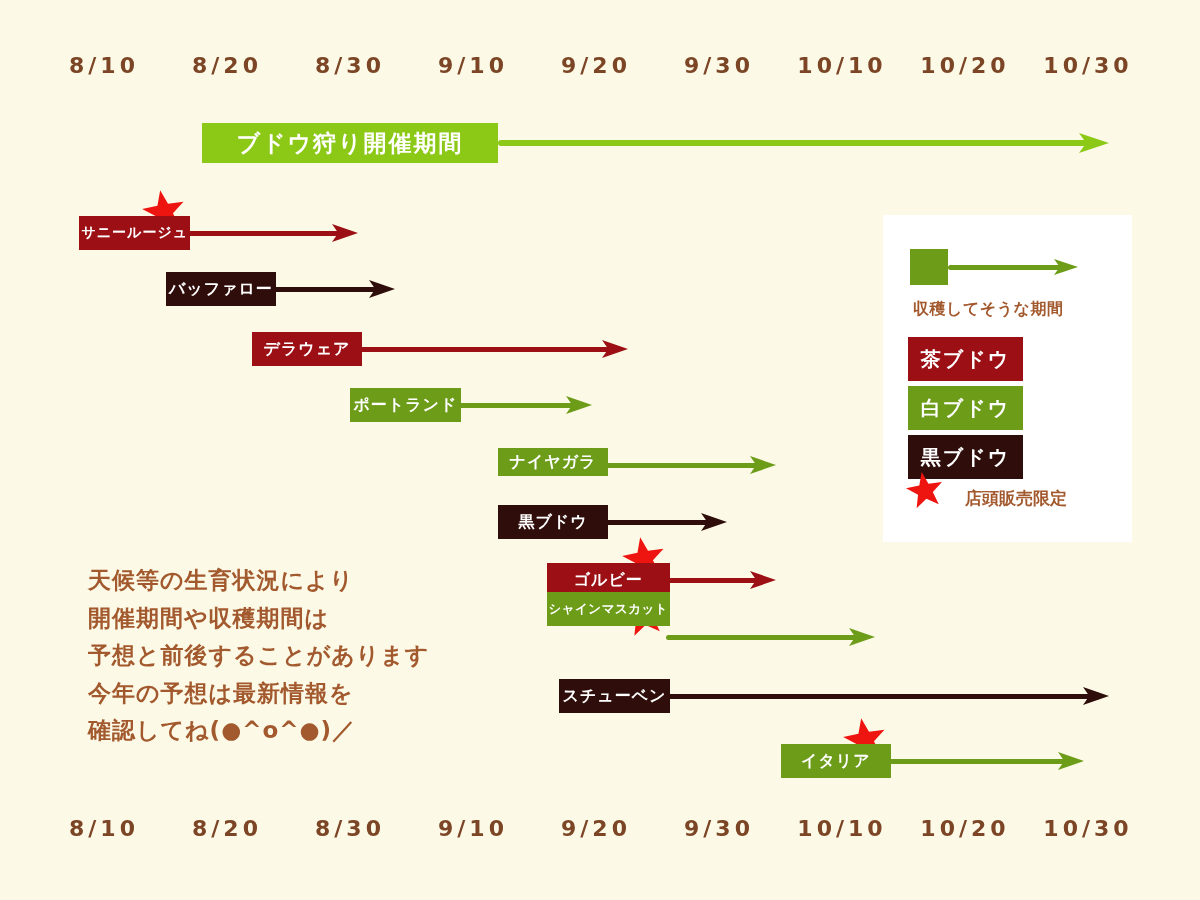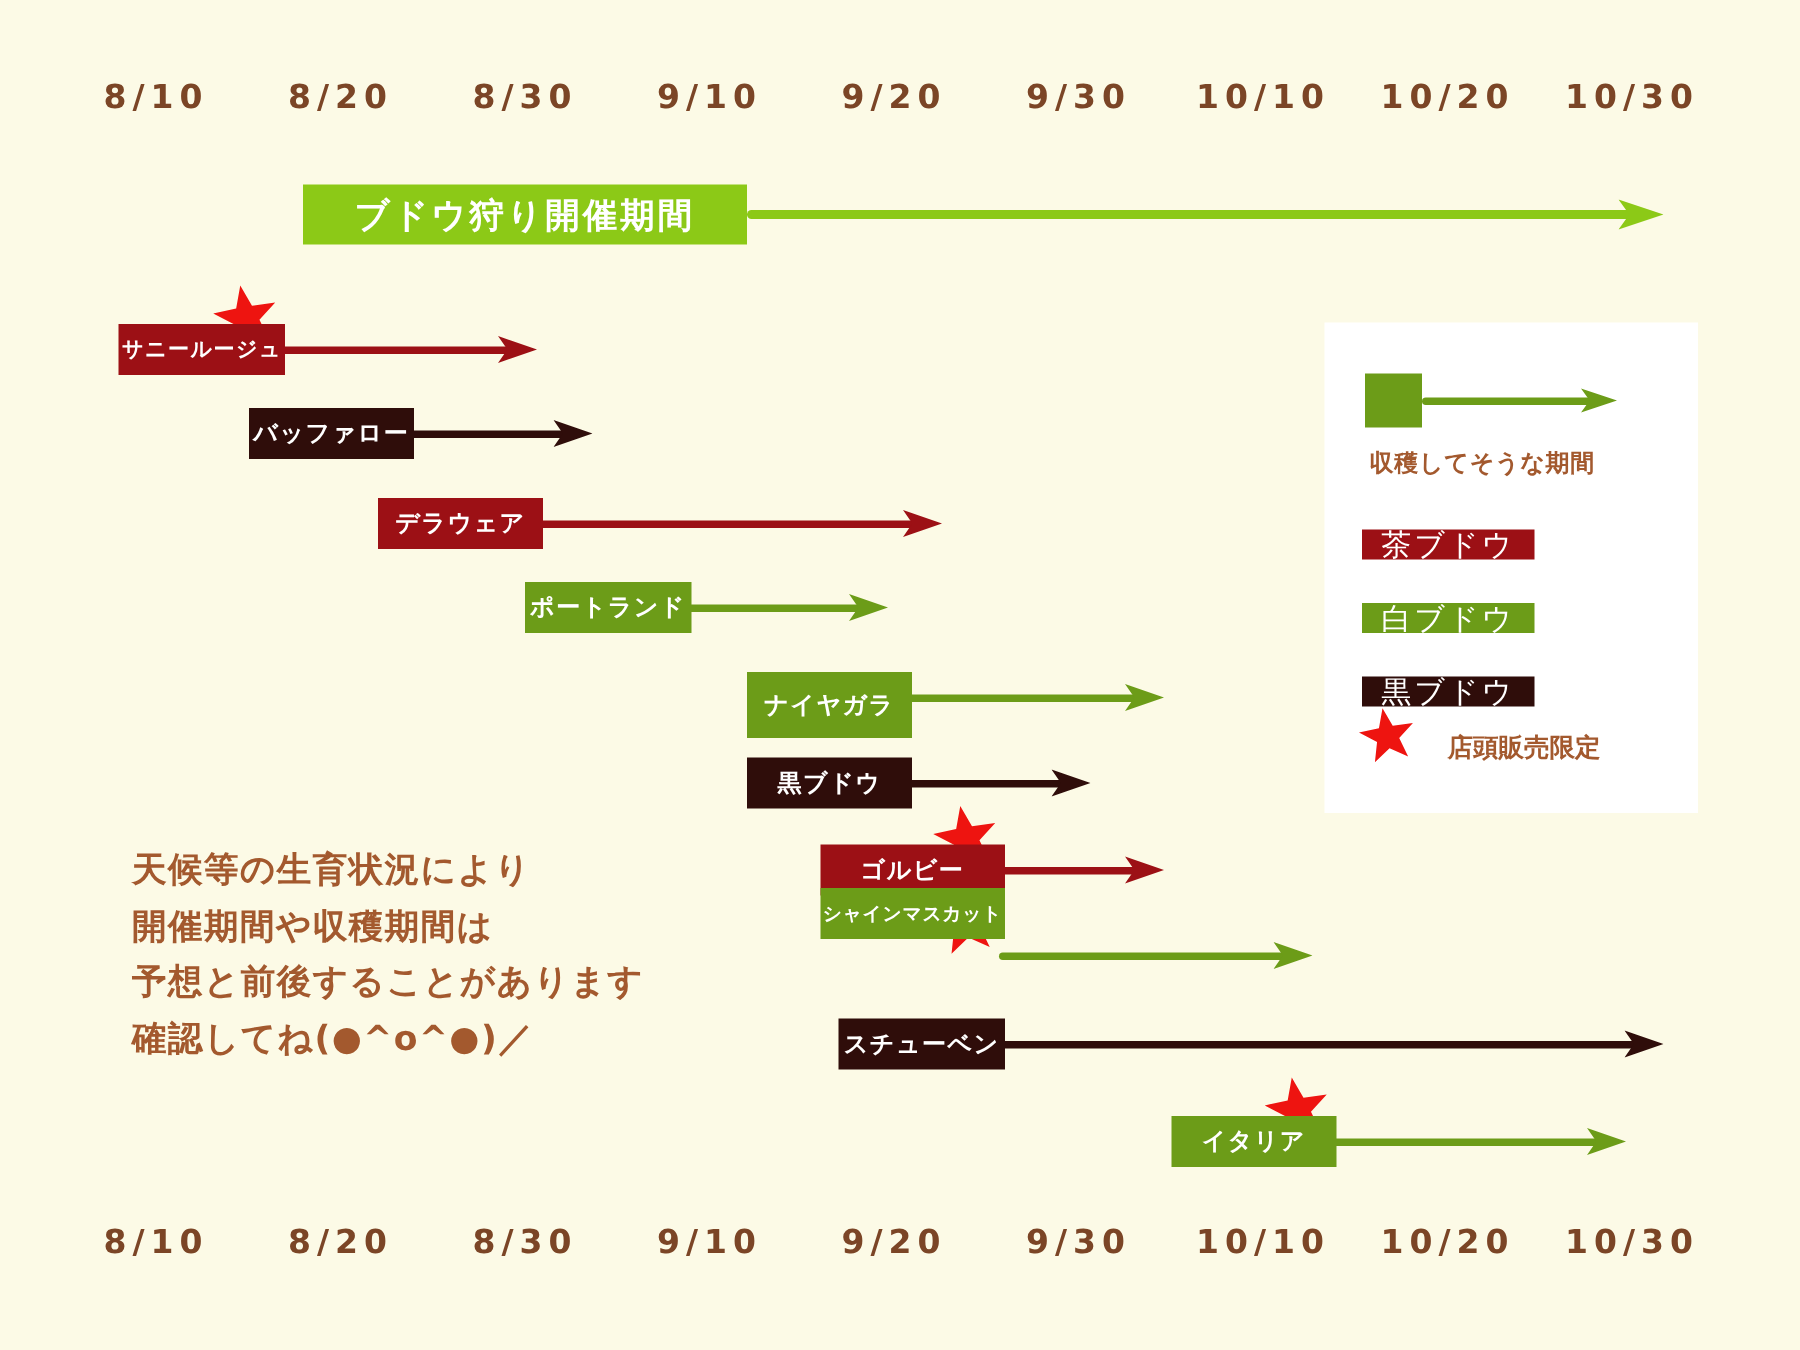--- a/index.html
+++ b/index.html
@@ -18,22 +18,22 @@
   }
   .arrow{position:absolute;z-index:1;}
   .arrow .shaft{position:absolute;left:0;border-radius:3px;}
   .arrow svg{position:absolute;right:0;top:0;display:block;}
   .star{position:absolute;z-index:2;transform:rotate(-10deg);}
   #note{position:absolute;left:88px;top:562px;font-size:23px;font-weight:bold;
         line-height:37.5px;letter-spacing:1px;white-space:nowrap;}
   #legend{position:absolute;left:883px;top:215px;width:225px;height:327px;}
   #lg-sample-square{position:absolute;left:27px;top:34px;width:38px;height:36px;}
   #lg-sample-label{position:absolute;left:30px;top:84px;font-size:16px;font-weight:bold;white-space:nowrap;letter-spacing:0.5px;}
-  .lg-cat{position:absolute;left:25px;width:115px;height:20px;display:flex;align-items:center;justify-content:center;
-          color:#fff;font-weight:normal;font-size:20px;letter-spacing:2px;margin-top:16px;}
+  .lg-cat{position:absolute;left:25px;width:115px;height:44px;display:flex;align-items:center;justify-content:center;
+          color:#fff;font-weight:bold;font-size:20px;letter-spacing:2px;}
   #lg-cat-0{top:122px;} #lg-cat-1{top:171px;} #lg-cat-2{top:220px;}
   #lg-star-slot{position:absolute;left:22px;top:256px;width:40px;height:40px;}
   #lg-star-label{position:absolute;left:82px;top:272px;font-size:17px;font-weight:bold;white-space:nowrap;}
 </style>
 </head>
 <body>
 
 <div id="canvas" style="background: rgb(252, 250, 230);">
   <div id="axis-top">
       <div class="tick" style="left: 104px; top: 53px; color: rgb(123, 69, 38);">8/10</div>
@@ -44,20 +44,21 @@
       <div class="tick" style="left: 719px; top: 53px; color: rgb(123, 69, 38);">9/30</div>
       <div class="tick" style="left: 842px; top: 53px; color: rgb(123, 69, 38);">10/10</div>
       <div class="tick" style="left: 965px; top: 53px; color: rgb(123, 69, 38);">10/20</div>
       <div class="tick" style="left: 1088px; top: 53px; color: rgb(123, 69, 38);">10/30</div>
     </div>
   <div id="chart-area"></div>
   <div id="note" style="color: rgb(163, 89, 46);">
       <div>天候等の生育状況により</div>
       <div>開催期間や収穫期間は</div>
       <div>予想と前後することがあります</div>
+      <div>今年の予想は最新情報を</div>
       <div>確認してね(●^o^●)／</div>
     </div>
 
   <div id="legend" style="background: rgb(255, 255, 255); padding-left: 24px;">
     <div id="lg-sample-square" style="background: rgb(108, 156, 24);"></div>
     <div id="lg-sample-label" style="color: rgb(163, 89, 46);">収穫してそうな期間</div>
     <div class="lg-cat" id="lg-cat-0" style="background: rgb(156, 16, 21);">茶ブドウ</div>
     <div class="lg-cat" id="lg-cat-1" style="background: rgb(108, 156, 24);">白ブドウ</div>
     <div class="lg-cat" id="lg-cat-2" style="background: rgb(47, 13, 10);">黒ブドウ</div>
     <div id="lg-star-slot">
@@ -132,21 +133,21 @@
     </div>
     <div class="bar-box" style="left: 350px; top: 388px; width: 110.7px; height: 34px; background: rgb(108, 156, 24); font-size: 16px; letter-spacing: 1px;">
       <span>ポートランド</span>
     </div>
     <div class="arrow" style="left: 604.3px; top: 455px; width: 172px; height: 20px;">
       <div class="shaft" style="top: 7.5px; height: 5px; width: 156px; background: rgb(108, 156, 24);"></div>
       <svg width="26" height="20">
         <polygon points="0,1 26,10 0,19 6.24,10" fill="#6C9C18"></polygon>
       </svg>
     </div>
-    <div class="bar-box" style="left: 497.6px; top: 448px; width: 110.7px; height: 44px; background: rgb(108, 156, 24); font-size: 16px; letter-spacing: 1px;">
+    <div class="bar-box" style="left: 497.6px; top: 448px; width: 110.7px; height: 28px; background: rgb(108, 156, 24); font-size: 16px; letter-spacing: 1px;">
       <span>ナイヤガラ</span>
     </div>
     <div class="arrow" style="left: 604.3px; top: 512px; width: 123px; height: 20px;">
       <div class="shaft" style="top: 7.5px; height: 5px; width: 107px; background: rgb(47, 13, 10);"></div>
       <svg width="26" height="20">
         <polygon points="0,1 26,10 0,19 6.24,10" fill="#2F0D0A"></polygon>
       </svg>
     </div>
     <div class="bar-box" style="left: 497.6px; top: 505px; width: 110.7px; height: 34px; background: rgb(47, 13, 10); font-size: 16px; letter-spacing: 1px;">
       <span>黒ブドウ</span>

